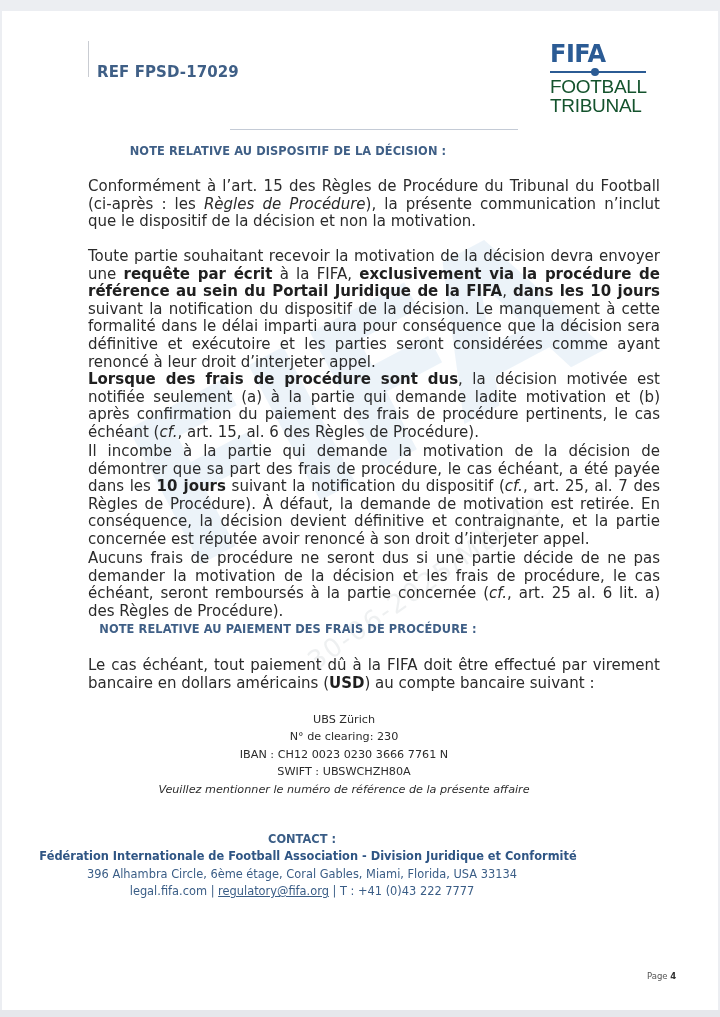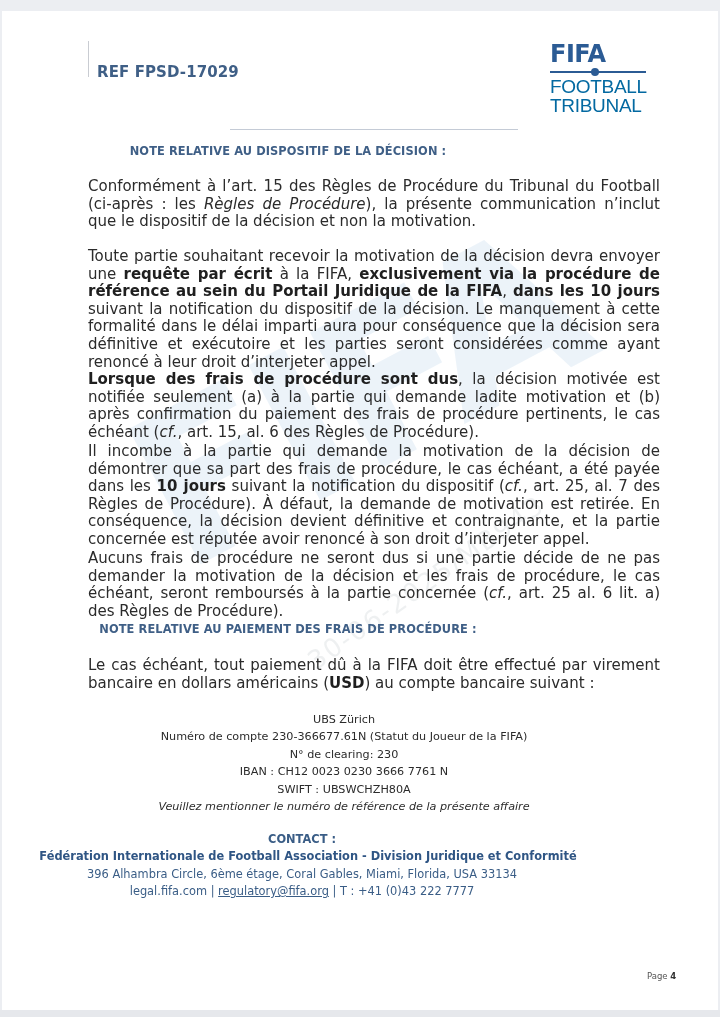--- a/index.html
+++ b/index.html
@@ -4,21 +4,21 @@
 <style>
   html,body{margin:0;padding:0;}
   body{width:720px;height:1017px;background:#eceef2;overflow:hidden;font-family:"DejaVu Sans","Liberation Sans",sans-serif;}
   .page{position:absolute;left:2px;top:11px;width:716px;height:1000px;background:#fff;}
   .ref-bar{position:absolute;left:86px;top:30px;width:1px;height:36px;background:#c9ccd2;}
   .ref{position:absolute;left:95px;top:52px;font-size:15px;font-weight:bold;color:#3f5f86;letter-spacing:0.1px;}
   .logo{position:absolute;left:548px;top:30px;width:100px;text-align:left;color:#2d5a8c;}
   .logo-fifa{font-family:"DejaVu Sans",sans-serif;font-weight:bold;font-size:24px;letter-spacing:-0.5px;color:#2b5b94;line-height:26px;}
   .logo-line{position:relative;height:2px;background:#2b5b94;margin:4px 0 4px 0;width:96px;}
   .logo-dot{position:absolute;left:41px;top:-3px;width:8px;height:8px;border-radius:50%;background:#2b5b94;}
-  .logo-sub{font-family:"Liberation Sans",sans-serif;font-size:19px;line-height:19px;color:#0369a1;letter-spacing:-0.3px;}
+  .logo-sub{font-family:"Liberation Sans",sans-serif;font-size:19px;line-height:19px;color:#14532d;letter-spacing:-0.3px;}
   .divider{position:absolute;left:228px;top:118px;width:288px;height:1px;background:#c4cbd6;}
   .h{position:absolute;left:0;width:572px;text-align:center;font-weight:bold;font-size:11.4px;color:#3f5f86;letter-spacing:0.1px;}
   .p{position:absolute;left:86px;width:572px;font-size:15px;line-height:17.6px;color:#2b2b2b;text-align:justify;}
   .p b{color:#1f1f1f;}
   .bank{position:absolute;left:0;width:684px;text-align:center;font-size:11.2px;line-height:17.4px;color:#2b2b2b;}
   .bank i{font-style:italic;}
   .contact{position:absolute;left:0;width:600px;text-align:center;font-size:11.4px;line-height:17.4px;color:#3a5d86;}
   .contact .org{font-weight:bold;color:#2f5584;margin-left:12px;}
   .contact a{color:#3a5d86;text-decoration:underline;}
   .pagenum{position:absolute;left:627px;top:960px;font-size:8.5px;color:#555;margin-left:18px;}
@@ -56,21 +56,20 @@
   <div class="p rich" style="top:360px;"><b>Lorsque des frais de procédure sont dus</b><span>, la décision motivée est notifiée seulement (a) à la partie qui demande ladite motivation et (b) après confirmation du paiement des frais de procédure pertinents, le cas échéant (</span><i>cf.</i><span>, art. 15, al. 6 des Règles de Procédure).</span></div>
   <div class="p rich" style="top:432px;"><span>Il incombe à la partie qui demande la motivation de la décision de démontrer que sa part des frais de procédure, le cas échéant, a été payée dans les </span><b>10 jours</b><span> suivant la notification du dispositif (</span><i>cf.</i><span>, art. 25, al. 7 des Règles de Procédure). À défaut, la demande de motivation est retirée. En conséquence, la décision devient définitive et contraignante, et la partie concernée est réputée avoir renoncé à son droit d’interjeter appel.</span></div>
   <div class="p rich" style="top:539px;"><span>Aucuns frais de procédure ne seront dus si une partie décide de ne pas demander la motivation de la décision et les frais de procédure, le cas échéant, seront remboursés à la partie concernée (</span><i>cf.</i><span>, art. 25 al. 6 lit. a) des Règles de Procédure).</span></div>
 
   <div class="h" style="top:611px;">NOTE RELATIVE AU PAIEMENT DES FRAIS DE PROCÉDURE :</div>
 
   <div class="p rich" style="top:646px;"><span>Le cas échéant, tout paiement dû à la FIFA doit être effectué par virement bancaire en dollars américains (</span><b>USD</b><span>) au compte bancaire suivant :</span></div>
 
   <div class="bank" style="top:700px;">
     <div>UBS Zürich</div>
-    <div>Numéro de compte 230-366677.61N (Statut du Joueur de la FIFA)</div>
     <div>N° de clearing: 230</div>
     <div>IBAN : CH12 0023 0230 3666 7761 N</div>
     <div>SWIFT : UBSWCHZH80A</div>
     <div><i>Veuillez mentionner le numéro de référence de la présente affaire</i></div>
   </div>
 
   <div class="contact" style="top:820px;">
     <div style="font-weight:bold;">CONTACT :</div>
     <div class="org">Fédération Internationale de Football Association - Division Juridique et Conformité</div>
     <div>396 Alhambra Circle, 6ème étage, Coral Gables, Miami, Florida, USA 33134</div>

